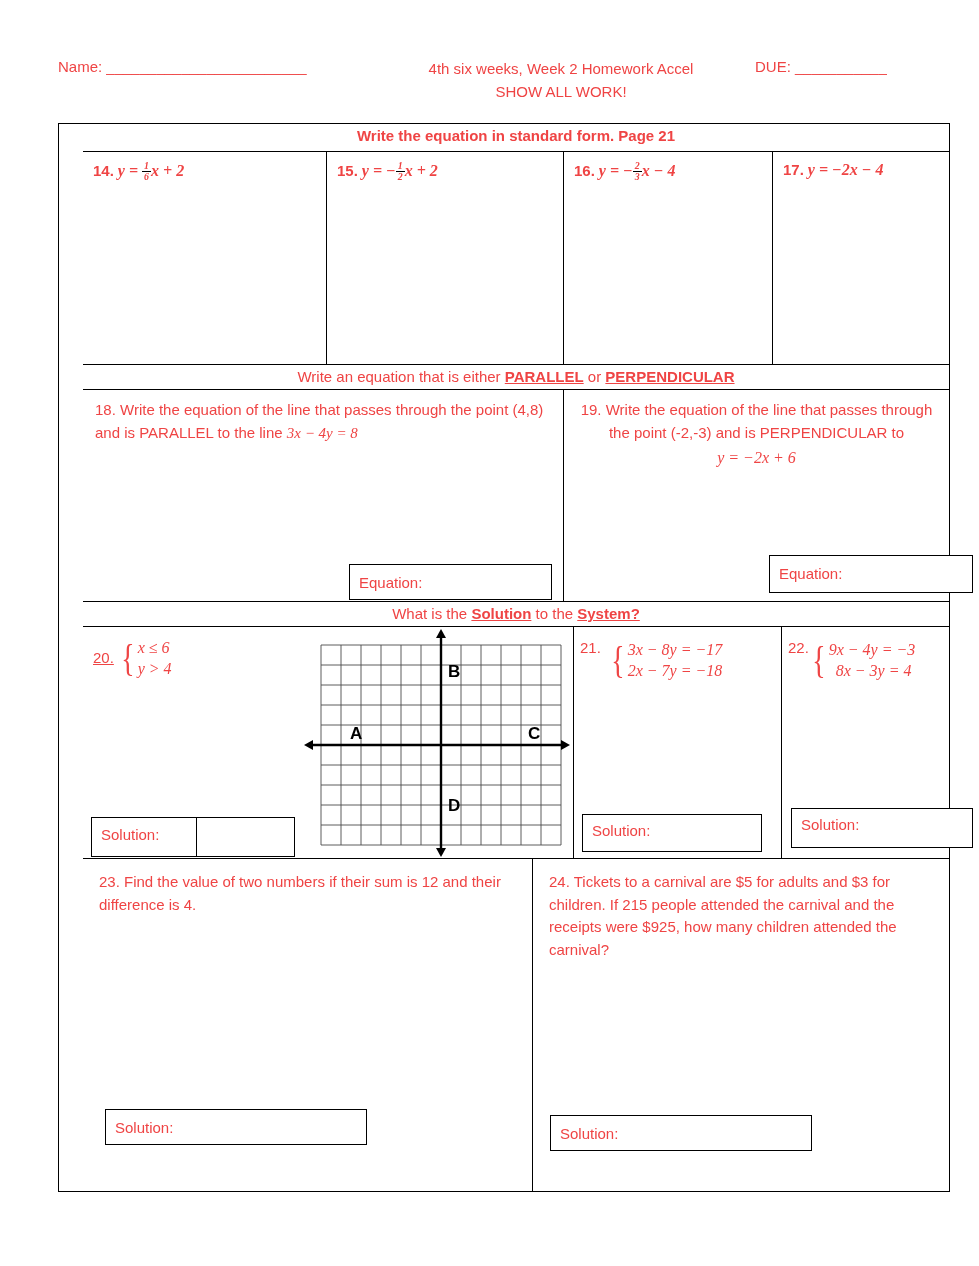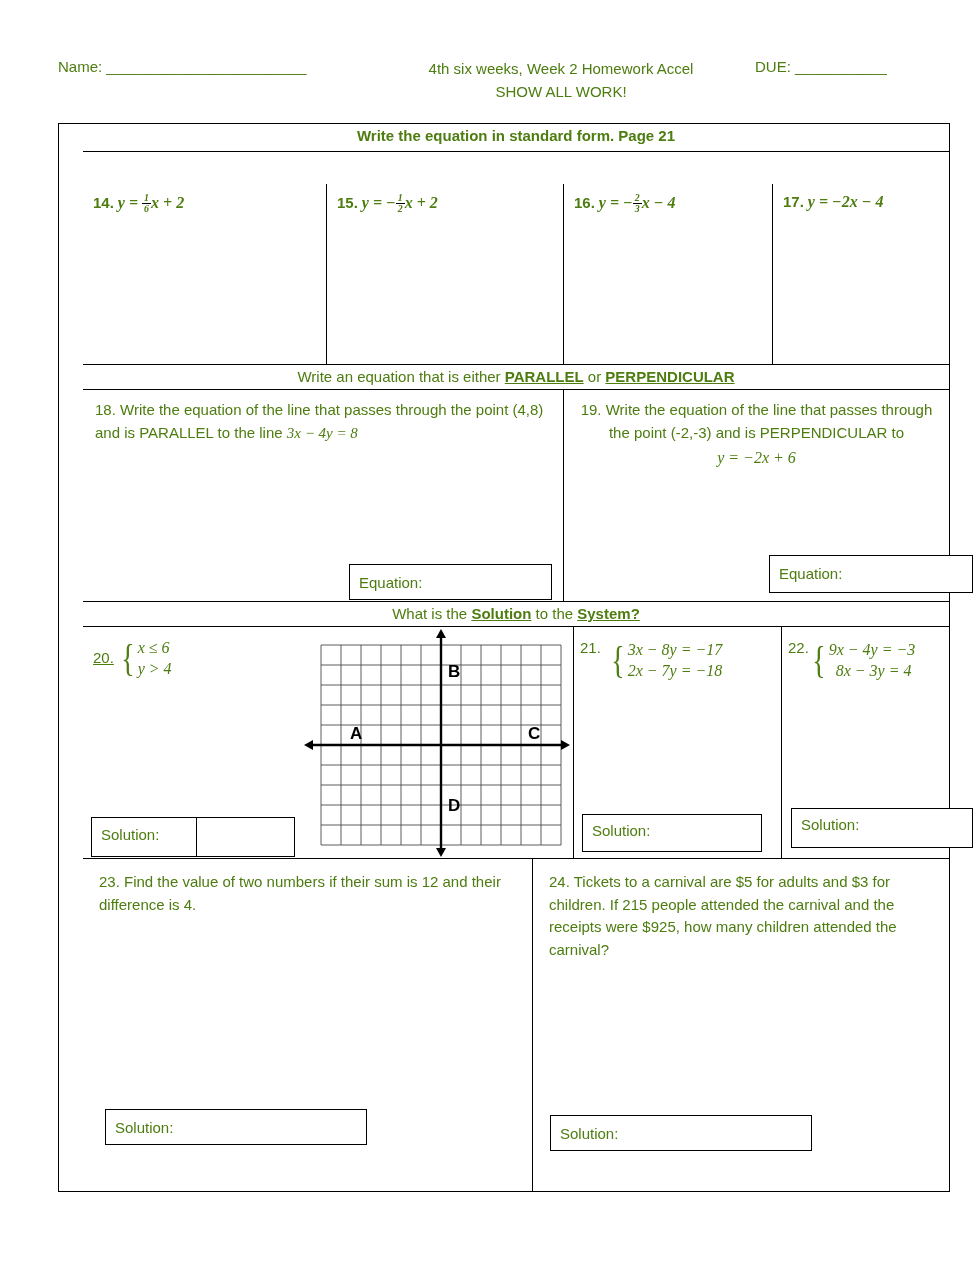--- a/index.html
+++ b/index.html
@@ -1,19 +1,19 @@
 <!DOCTYPE html>
 <html><head>
 <meta charset="utf-8">
 <style>
   * { margin:0; padding:0; box-sizing:border-box; }
   html,body { background:#fff; }
   .page {
     position:relative; width:979px; height:1266px; background:#fff;
-    font-family:"Liberation Sans", sans-serif; color:#4d7c0f; font-size:15px;
+    font-family:"Liberation Sans", sans-serif; color:#ef4444; font-size:15px;
     overflow:hidden;
   }
   
   .hdr-name   { position:absolute; left:58px;  top:58px; }
   .hdr-center { position:absolute; left:331px; top:58px; width:460px; text-align:center; line-height:1.5; }
   .hdr-due    { position:absolute; left:755px; top:58px; }
 
   
   .ws { position:absolute; left:58px; top:123px; width:892px; border:1px solid #000; background:#fff;padding-left:24px; }
   .row { display:flex; }
@@ -33,21 +33,21 @@
 
   .sec-title { width:100%; text-align:center; padding-top:3px; font-size:15px; }
   .strong { font-weight:bold; }
   .bu { font-weight:bold; text-decoration:underline; }
 
   
   .math { font-family:"Liberation Serif", serif; font-style:italic; }
   .math-b { font-weight:bold; font-size:16px; }
   .pnum-b { font-weight:bold; margin-right:4px; }
   .pnum { margin-right:5px; }
-  .eqcell { padding:9px 10px; white-space:nowrap;margin-top:32px; }
+  .eqcell { padding:9px 10px; white-space:nowrap; }
 
   .frac { display:inline-block; text-align:center; vertical-align:-0.45em; line-height:1.05; font-size:0.62em; }
   .frac .fn { display:block; border-bottom:1px solid #000; padding:0 2px; }
   .frac .fd { display:block; }
 
   
   .sys-wrap { position:absolute; display:flex; align-items:flex-start; }
   .sys { display:flex; align-items:center; }
   .brace { font-family:"Liberation Serif", serif; font-size:37px; line-height:0.95; transform:scaleX(0.75); margin-right:1px; }
   .sys-lines { display:flex; flex-direction:column; font-family:"Liberation Serif", serif; font-style:italic; font-size:16px; line-height:1.32; white-space:nowrap; }

